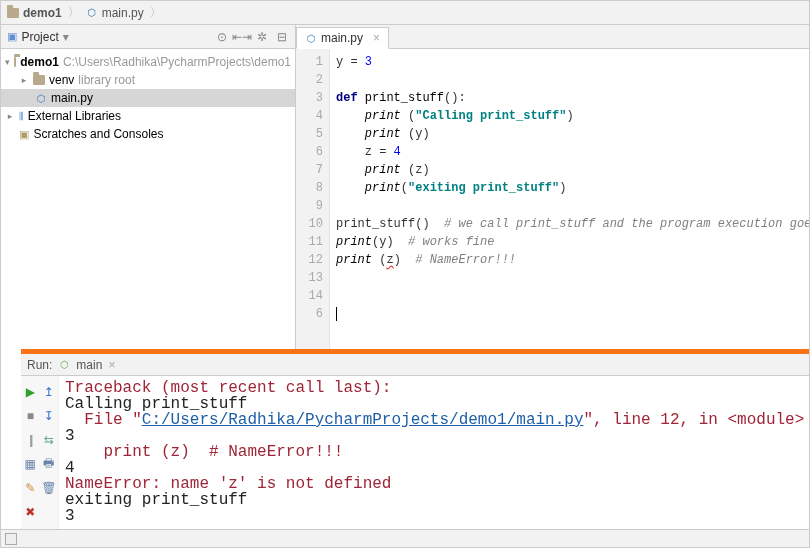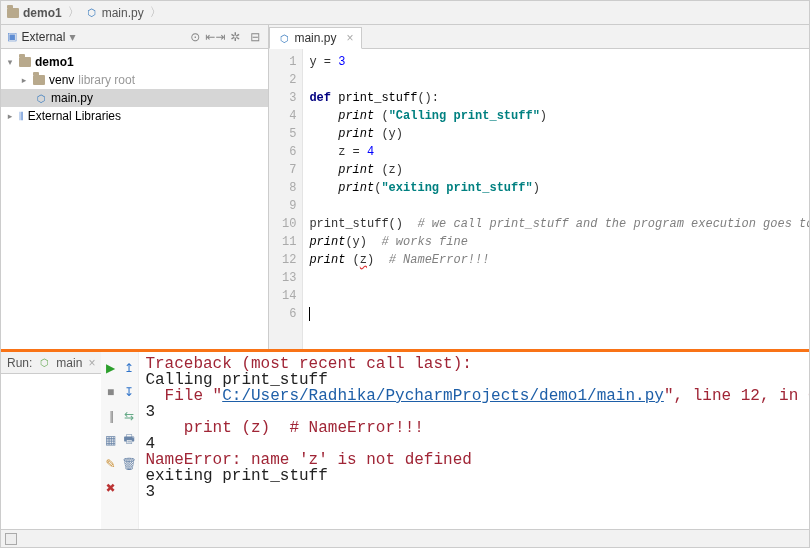--- a/index.html
+++ b/index.html
@@ -127,24 +127,26 @@
   .kw { color: #000080; font-weight: bold; }
   .fn { color: #000; }
   .call { color: #000; font-style: italic; }
   .str { color: #008080; font-weight: bold; }
   .num { color: #0000ff; }
   .com { color: #808080; font-style: italic; }
   .caret { display:inline-block; width:1px; height:14px; background:#000; vertical-align:middle; }
   .err-underline { text-decoration: underline wavy #d33; text-underline-offset: 2px; }
 
   .run-panel {
-    border-top: 3px solid #f97316;
+    border-top: 5px solid #f97316;
     height: 180px;
     display: flex;
+    flex-direction: column;
     background: #fff;
+    margin-left: 20px;
   }
   .run-header {
     height: 22px;
     background: #f2f2f2;
     border-bottom: 1px solid #ccc;
     display: flex;
     align-items: center;
     padding: 0 6px;
     gap: 6px;
     font-size: 12px;
@@ -205,50 +207,55 @@
     <span class="sep">〉</span>
   </span>
 </div>
 
 <div class="middle">
 
   <div class="project-panel">
     <div class="project-header">
       <div class="project-header-left">
         <span class="lib-icon-small">▣</span>
-        <span>External</span>
+        <span>Project</span>
         <span style="color:#888;">▾</span>
       </div>
       <div class="project-header-icons">
         <span class="phicon">⊙</span>
         <span class="phicon">⇤⇥</span>
         <span class="phicon">✲</span>
         <span class="phicon">⊟</span>
       </div>
     </div>
     <div class="tree">
       <div class="tree-row">
         <span class="disclosure">▾</span>
         <span class="folder-icon"></span>
         <b class="node-label">demo1</b>
+        <span class="node-muted">C:\Users\Radhika\PycharmProjects\demo1</span>
       </div>
       <div class="tree-row indent1">
         <span class="disclosure">▸</span>
         <span class="folder-icon"></span>
         <span class="node-label lib">venv</span>
         <span class="node-muted">library root</span>
       </div>
       <div class="tree-row indent2 selected">
         <span class="py-icon">⬡</span>
         <span class="node-label">main.py</span>
       </div>
       <div class="tree-row">
         <span class="disclosure">▸</span>
         <span class="libs-icon"></span>
         <span class="node-label">External Libraries</span>
+      </div>
+      <div class="tree-row indent1">
+        <span class="scratch-icon"></span>
+        <span class="node-label">Scratches and Consoles</span>
       </div>
     </div>
   </div>
 
   <div class="editor-panel">
     <div class="editor-tabs">
       <div class="editor-tab">
         <span class="py-icon">⬡</span>
         <span>main.py</span>
         <span class="tab-close">×</span>

